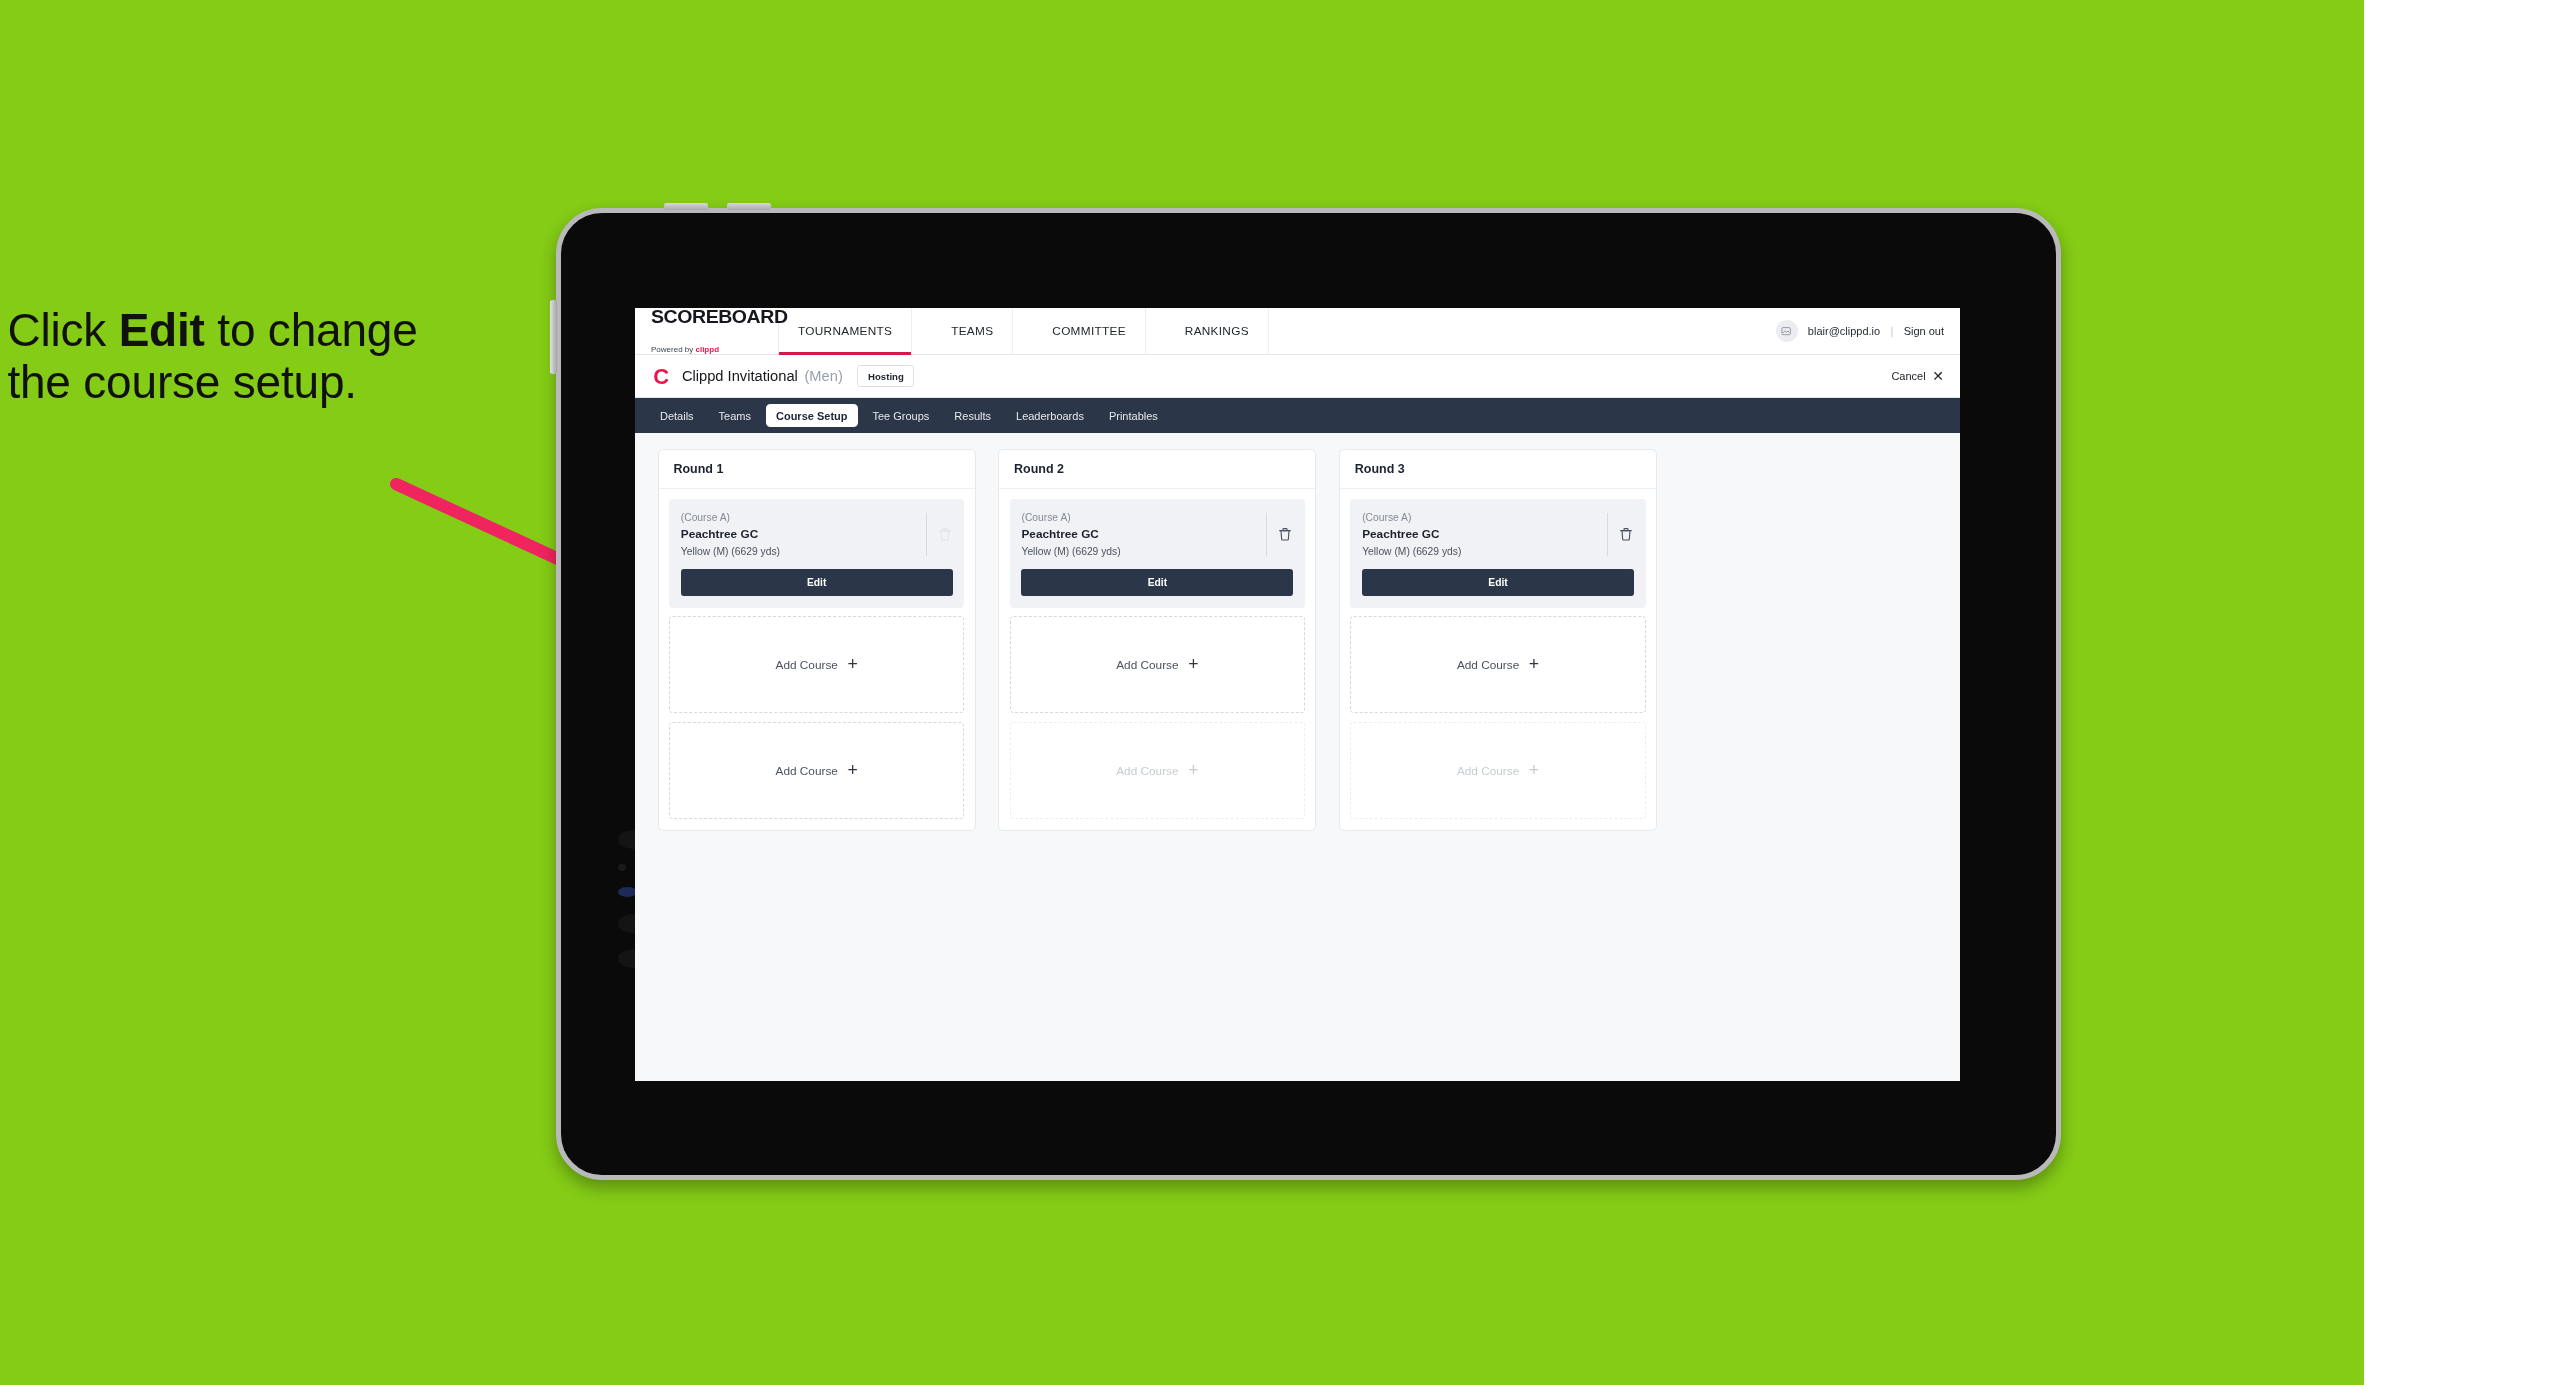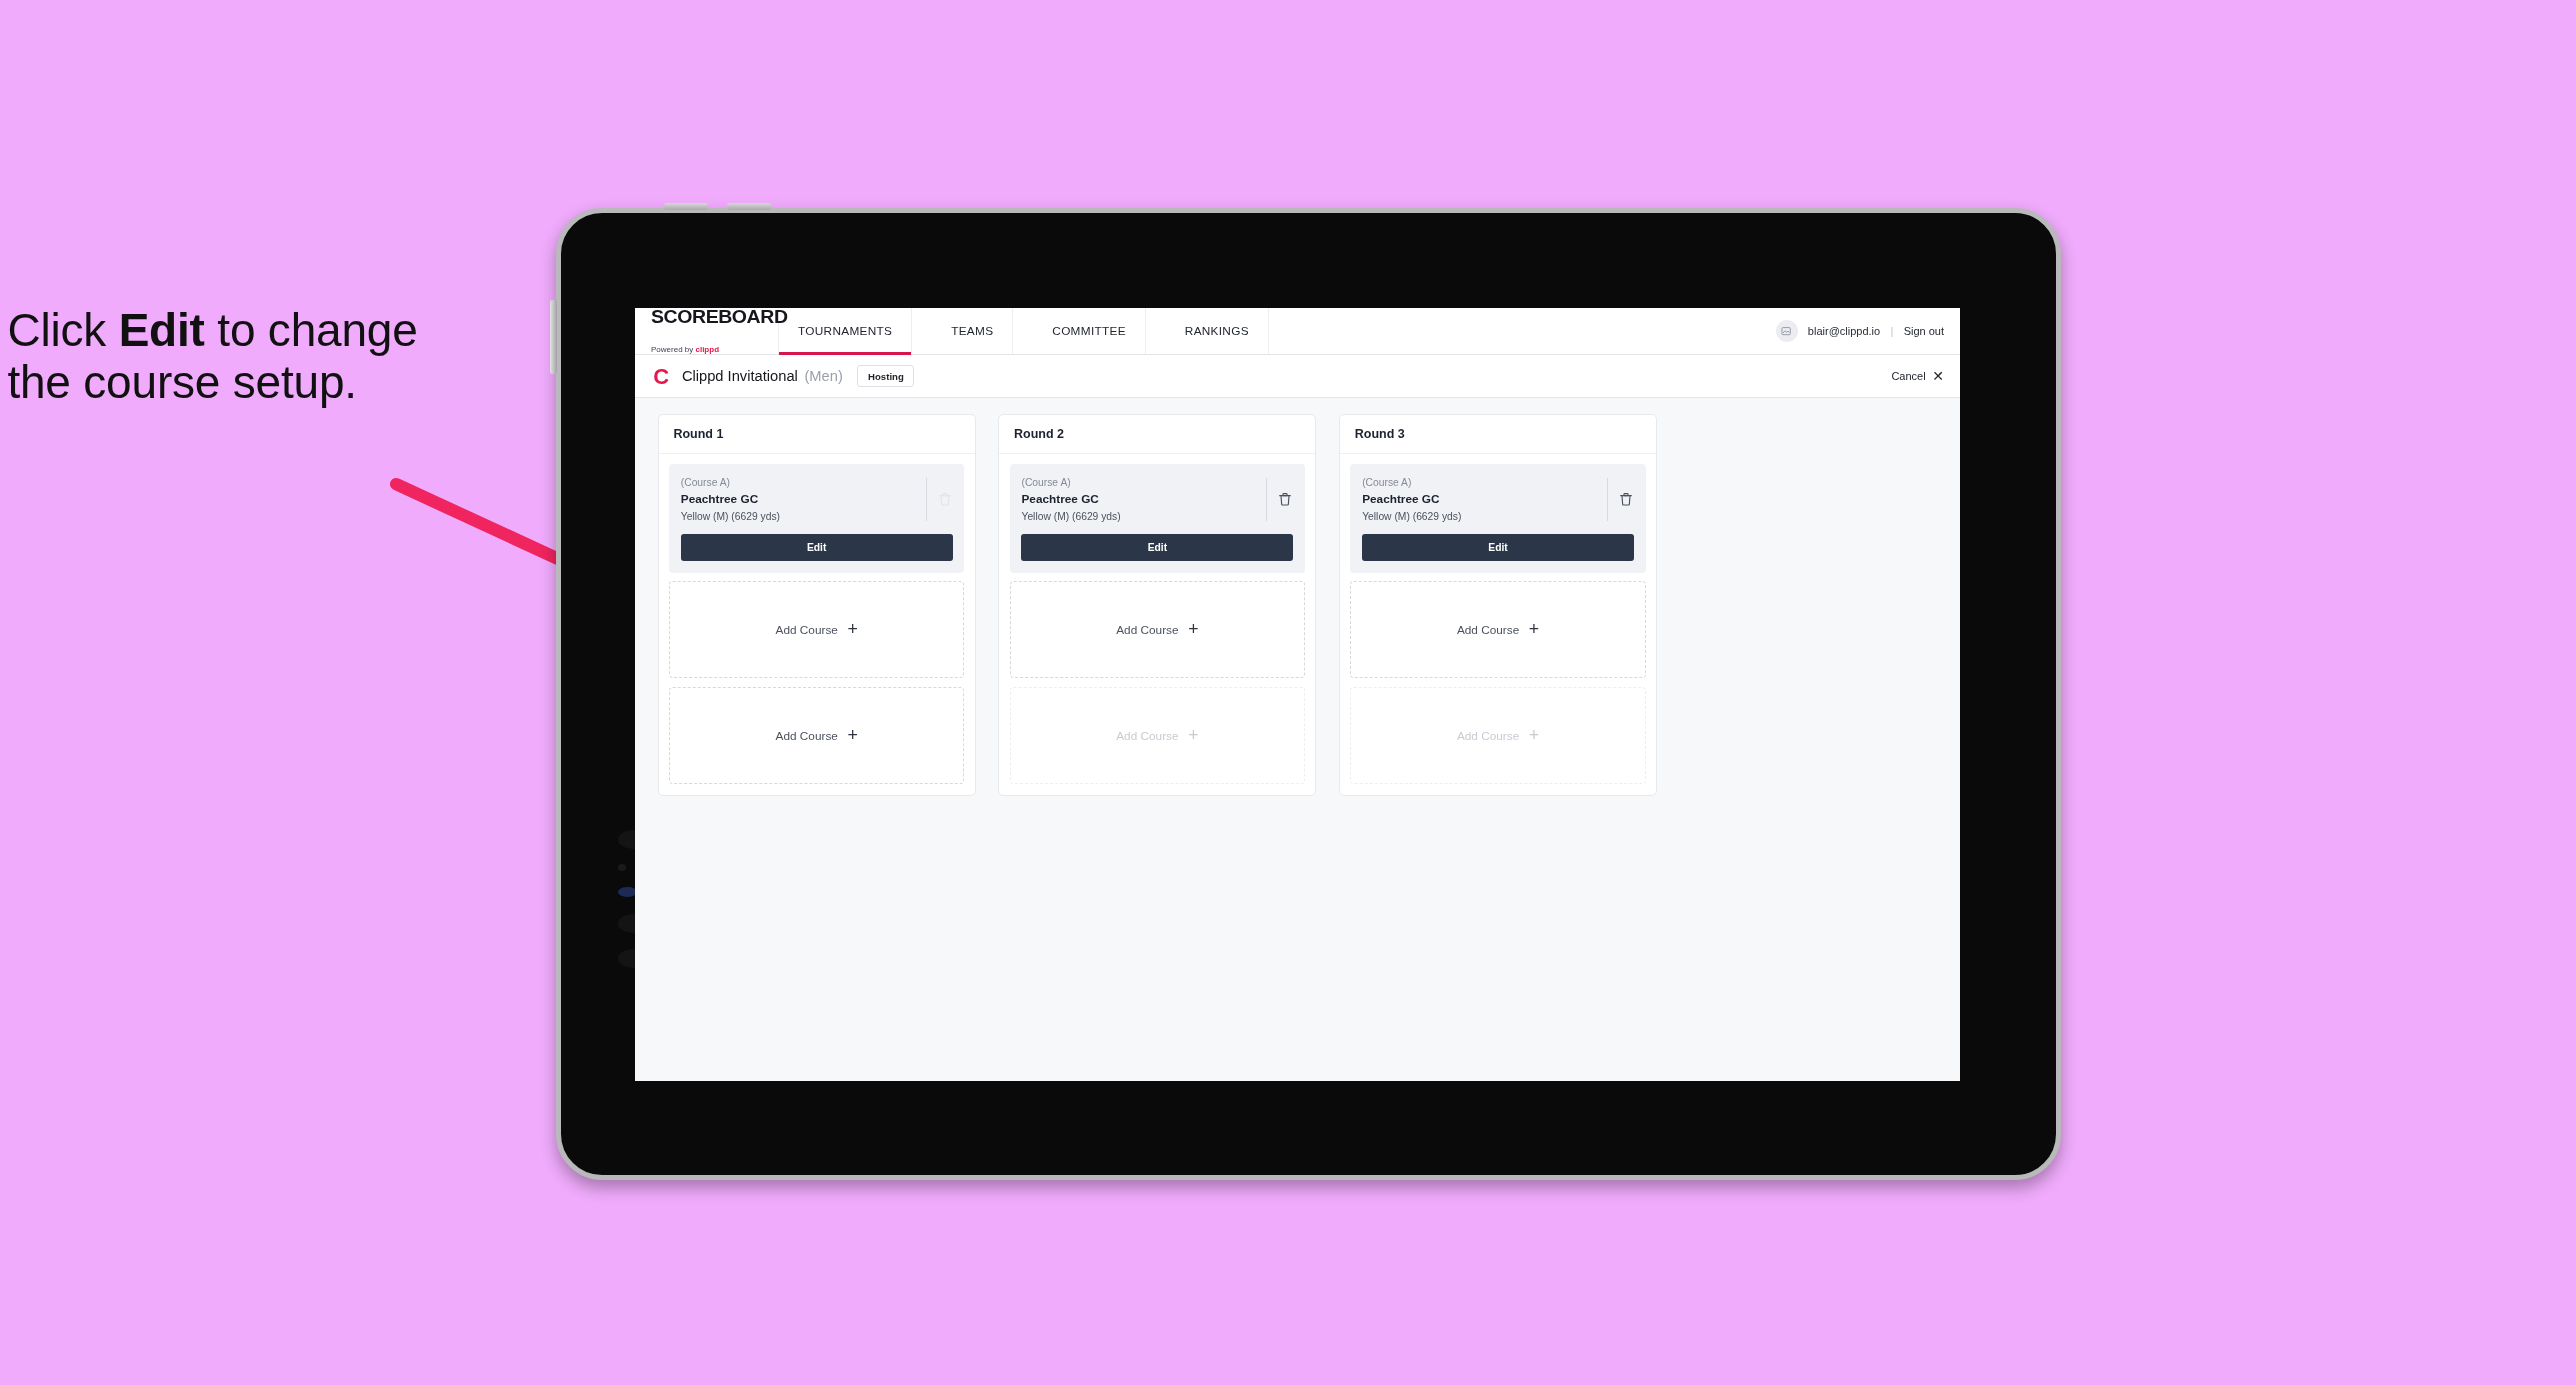--- a/index.html
+++ b/index.html
@@ -2,21 +2,21 @@
 <html style="font-size:11.8px"><head>
 <meta charset="utf-8">
 <style>
   * { box-sizing: border-box; margin: 0; padding: 0; }
   html, body {
     width: 2576px; height: 1386px;
     background: #ffffff;
     font-family: "Liberation Sans", sans-serif;
     overflow: hidden;
   }
-  .stage { position: relative; width: 2576px; height: 1386px; background: #f0abfc; }
+  .stage { position: relative; width: 2364px; height: 1386px; background: #84cc16; }
 
   
   .annotation {
     position: absolute; left: 7.4px; top: 305px; width: 412px;
     font-size: 46px; line-height: 1.12; color: #111; letter-spacing: -0.2px;
   }
   .annotation b { font-weight: 700; }
   .arrow-svg { position: absolute; left: 383px; top: 456px; width: 309px; height: 177px; }
 
   
@@ -173,20 +173,29 @@
         <div class="clogo">C</div>
         <div class="ttitle">Clippd Invitational</div>
         <div class="tgender">(Men)</div>
         <div class="hosting">Hosting</div>
         <div class="cancel">
           <span>Cancel</span>
           <span class="x">✕</span>
         </div>
       </div>
 
+      <div class="tabstrip">
+        <div class="tab"><span>Details</span></div>
+        <div class="tab"><span>Teams</span></div>
+        <div class="tab active"><span>Course Setup</span></div>
+        <div class="tab"><span>Tee Groups</span></div>
+        <div class="tab"><span>Results</span></div>
+        <div class="tab"><span>Leaderboards</span></div>
+        <div class="tab"><span>Printables</span></div>
+      </div>
 
       <div class="content">
 
         <div class="roundcol">
           <div class="roundhead">Round 1</div>
           <div class="roundbody">
             <div class="coursecard">
               <div class="ccrow">
                 <div class="ccinfo">
                   <div class="cclabel">(Course A)</div>

